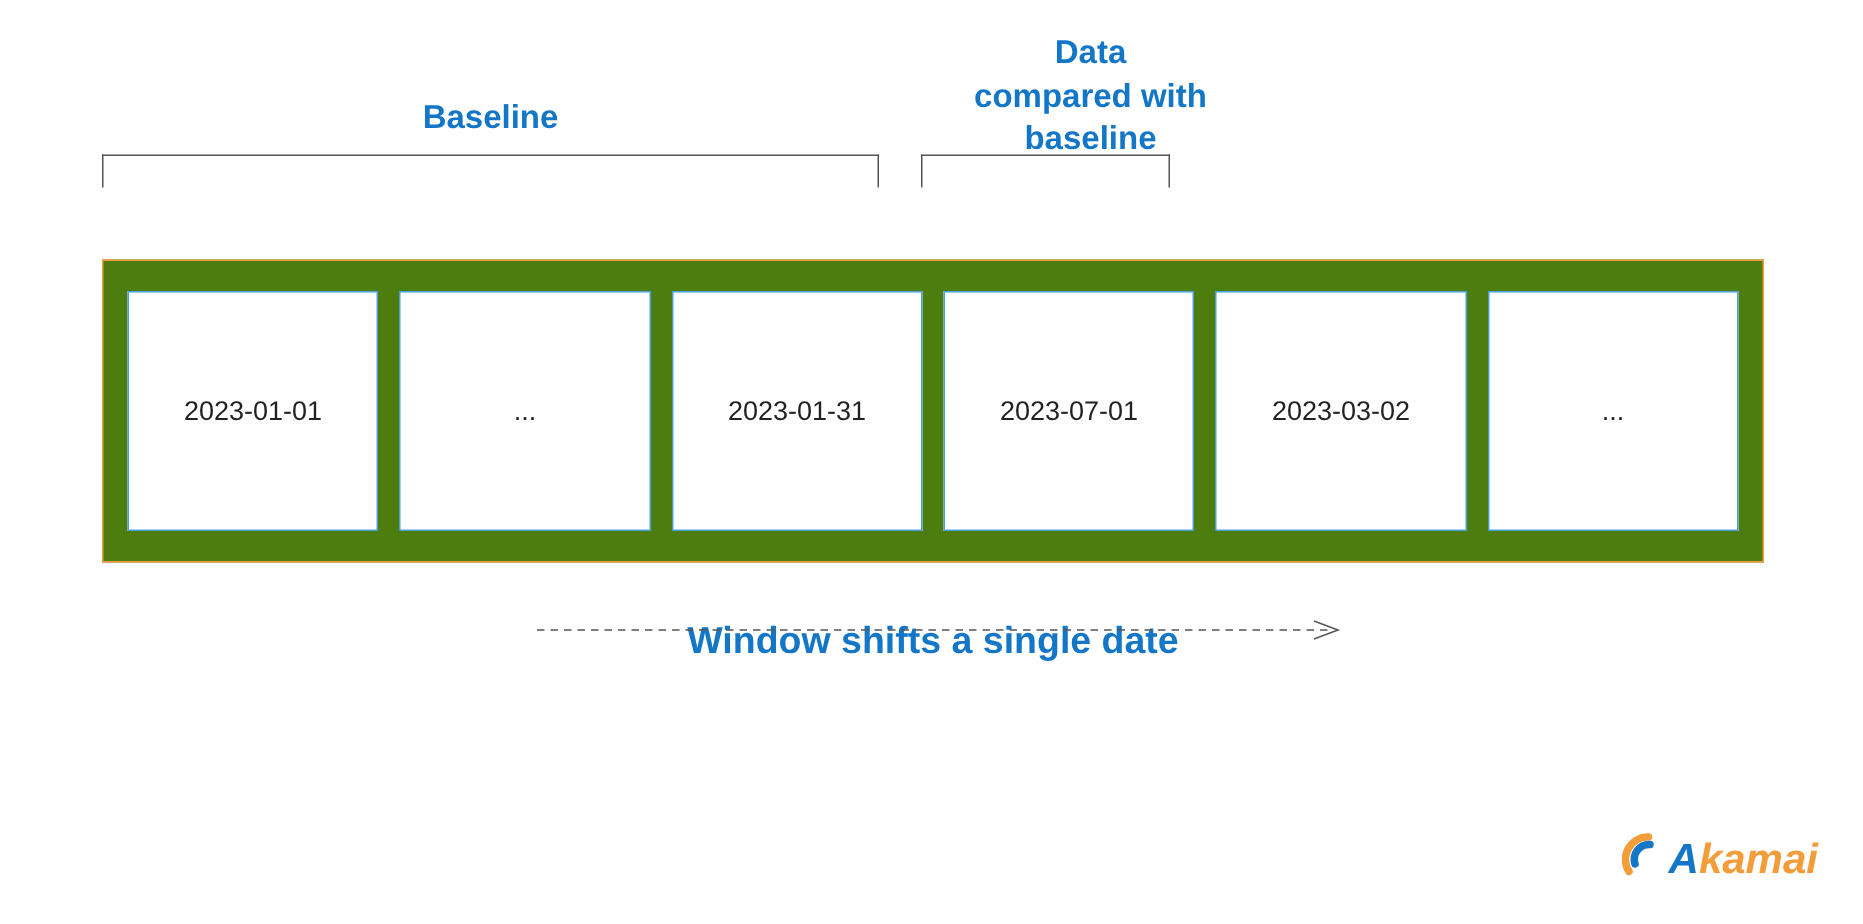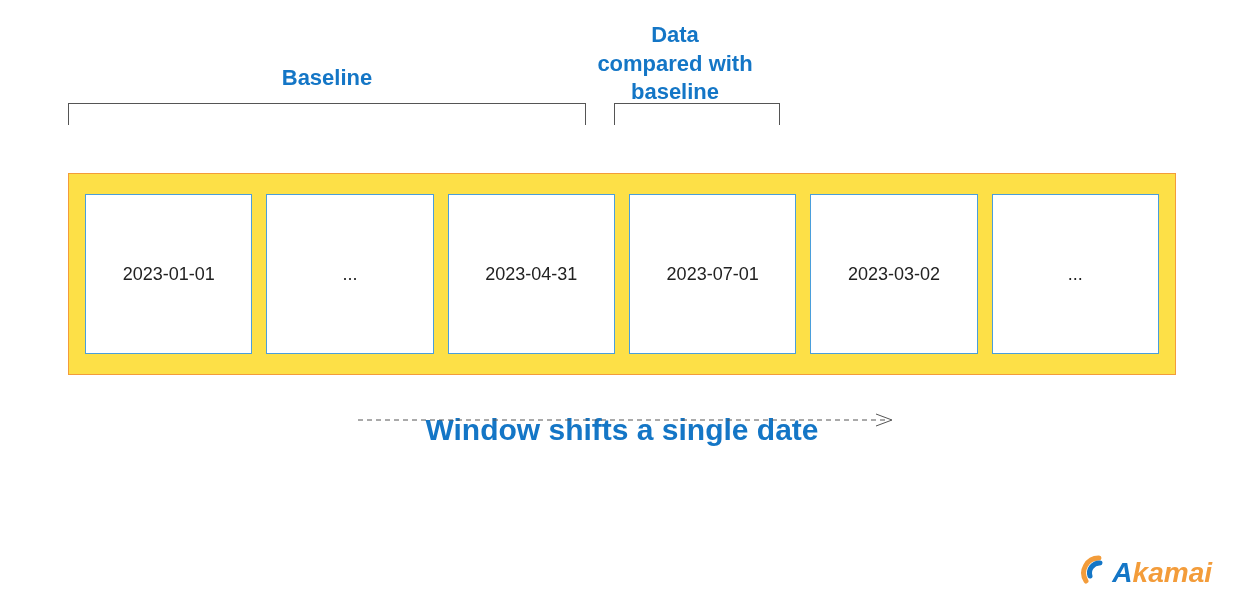--- a/index.html
+++ b/index.html
@@ -29,21 +29,21 @@
       position: absolute;
       left: 0;
       width: 518px;
       text-align: center;
       color: #1476c6;
       font-size: 22px;
       font-weight: 600;
     }
     .compared-label {
       position: absolute;
-      left: 524px;
+      left: 576px;
       width: 166px;
       text-align: center;
       color: #1476c6;
       font-size: 22px;
       font-weight: 600;
       line-height: 1.3;
       top: -44px;
     }
     .bracket {
       position: absolute;
@@ -56,21 +56,21 @@
     .bracket-baseline {
       left: 0;
       width: 518px;
     }
     .bracket-compared {
       left: 546px;
       width: 166px;
     }
     .window-container {
       width: 1108px;
-      background: #fde047;
+      background: #4d7c0f;
       border: 1px solid #f39c3a;
       padding: 20px 16px;
       display: flex;
       justify-content: space-between;
       gap: 14px;
     }
     .date-box {
       flex: 1;
       height: 160px;
       background: #ffffff;
@@ -94,21 +94,21 @@
       top: 0;
       height: 1px;
     }
     .arrow-svg {
       width: 100%;
       height: 14px;
     }
     .bottom-label {
       margin-top: 28px;
       color: #1476c6;
-      font-size: 30px;
+      font-size: 25px;
       font-weight: 600;
     }
     .logo {
       position: absolute;
       bottom: 24px;
       right: 30px;
       display: flex;
       align-items: center;
     }
     .logo-swirl {
@@ -137,21 +137,21 @@
     <div class="compared-label" style="white-space: pre-line;">Data
 compared with
 baseline</div>
     <div class="bracket bracket-baseline"></div>
     <div class="bracket bracket-compared"></div>
   </div>
 
   <div class="window-container">
     <div class="date-box">2023-01-01</div>
     <div class="date-box">...</div>
-    <div class="date-box">2023-04-31</div>
+    <div class="date-box">2023-01-31</div>
     <div class="date-box">2023-07-01</div>
     <div class="date-box">2023-03-02</div>
     <div class="date-box">...</div>
   </div>
 
   <div class="arrow-section">
     <div class="arrow-line">
       <svg class="arrow-svg" viewBox="0 0 540 14">
         <line x1="0" y1="7" x2="528" y2="7" stroke="#555" stroke-width="1" stroke-dasharray="5,4"></line>
         <polyline points="518,1 534,7 518,13" fill="none" stroke="#555" stroke-width="1"></polyline>

